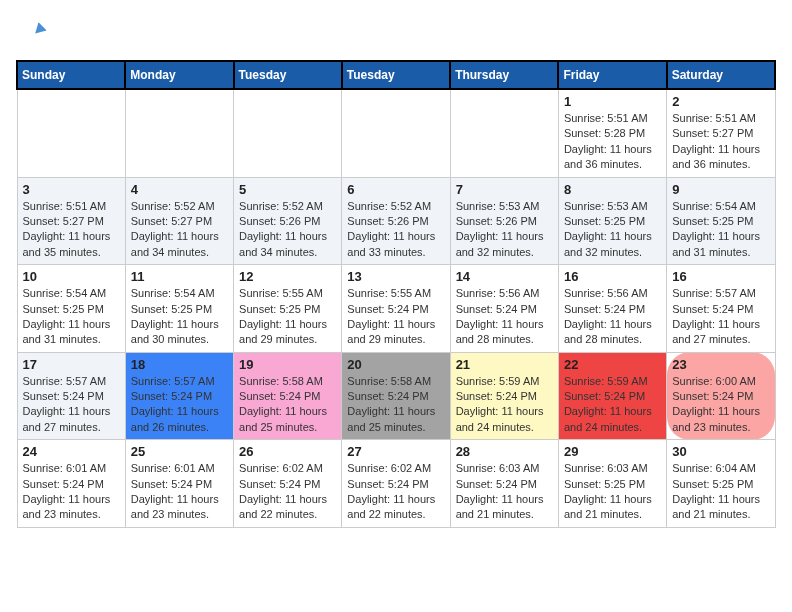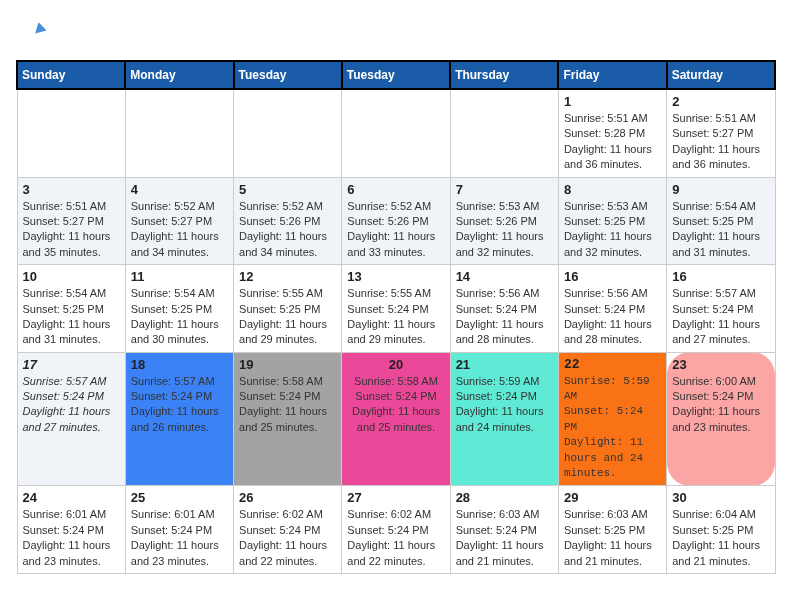--- a/index.html
+++ b/index.html
@@ -199,41 +199,41 @@
         <td>
           <span class="day-number">16</span>
           <div class="day-info">Sunrise: 5:56 AM<br>Sunset: 5:24 PM<br>Daylight:  11 hours and 28 minutes.</div>
         </td>
         <td>
           <span class="day-number">16</span>
           <div class="day-info">Sunrise: 5:57 AM<br>Sunset: 5:24 PM<br>Daylight:  11 hours and 27 minutes.</div>
         </td>
       </tr>
       <tr>
-        <td style="background: rgb(240, 244, 248); font-style: italic;">
+        <td style="background: rgb(240, 244, 248);">
           <span class="day-number">17</span>
           <div class="day-info">Sunrise: 5:57 AM<br>Sunset: 5:24 PM<br>Daylight:  11 hours and 27 minutes.</div>
         </td>
         <td style="background: #3b82f6;">
           <span class="day-number">18</span>
           <div class="day-info">Sunrise: 5:57 AM<br>Sunset: 5:24 PM<br>Daylight:  11 hours and 26 minutes.</div>
         </td>
-        <td style="background: #a3a3a3;">
+        <td style="background: #f9a8d4;">
           <span class="day-number">19</span>
           <div class="day-info">Sunrise: 5:58 AM<br>Sunset: 5:24 PM<br>Daylight:  11 hours and 25 minutes.</div>
         </td>
-        <td style="background: #ec4899; text-align: center;">
+        <td style="background: #a3a3a3;">
           <span class="day-number">20</span>
           <div class="day-info">Sunrise: 5:58 AM<br>Sunset: 5:24 PM<br>Daylight:  11 hours and 25 minutes.</div>
         </td>
-        <td style="background: #5eead4;">
+        <td style="background: #fef9c3;">
           <span class="day-number">21</span>
           <div class="day-info">Sunrise: 5:59 AM<br>Sunset: 5:24 PM<br>Daylight:  11 hours and 24 minutes.</div>
         </td>
-        <td style="background: #f97316; font-family: Liberation Mono, monospace;">
+        <td style="background: #ef4444;">
           <span class="day-number">22</span>
           <div class="day-info">Sunrise: 5:59 AM<br>Sunset: 5:24 PM<br>Daylight:  11 hours and 24 minutes.</div>
         </td>
         <td style="background: #fca5a5; border-radius: 23px;">
           <span class="day-number">23</span>
           <div class="day-info">Sunrise: 6:00 AM<br>Sunset: 5:24 PM<br>Daylight:  11 hours and 23 minutes.</div>
         </td>
       </tr>
       <tr>
         <td>

